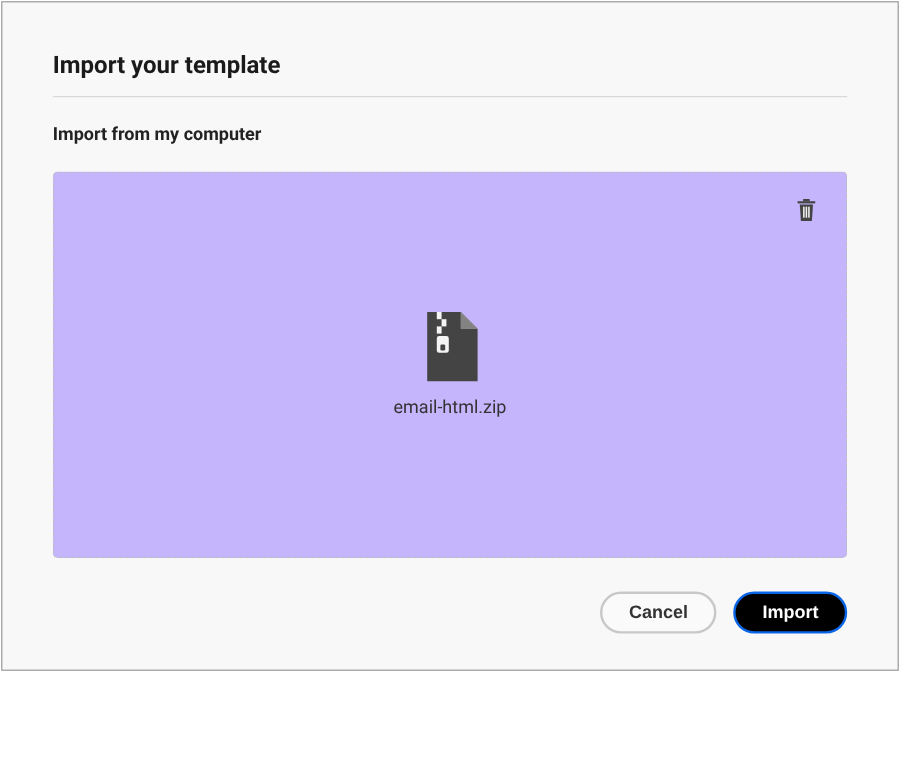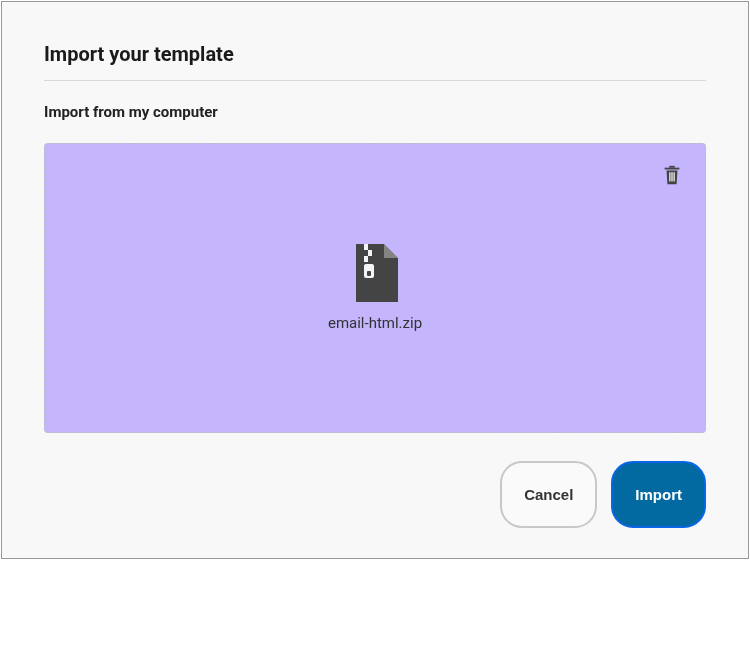--- a/index.html
+++ b/index.html
@@ -77,31 +77,31 @@
     .footer {
       margin-top: 28px;
       display: flex;
       justify-content: flex-end;
       gap: 14px;
     }
     .btn {
       font-size: 15px;
       font-weight: 700;
       border-radius: 22px;
-      padding: 24px 22px;
+      padding: 8px 22px;
       cursor: pointer;
       line-height: 1;
     }
     .btn-secondary {
       background: #fafafa;
       color: #333;
       border: 2px solid #c8c8c8;
     }
     .btn-primary {
-      background: #0369a1;
+      background: #000000;
       color: #fff;
       border: 2px solid #0a66e6;
     }
   </style>
 </head>
 <body>
 
 <div class="dialog">
 
   <h1 class="title">Import your template</h1>

